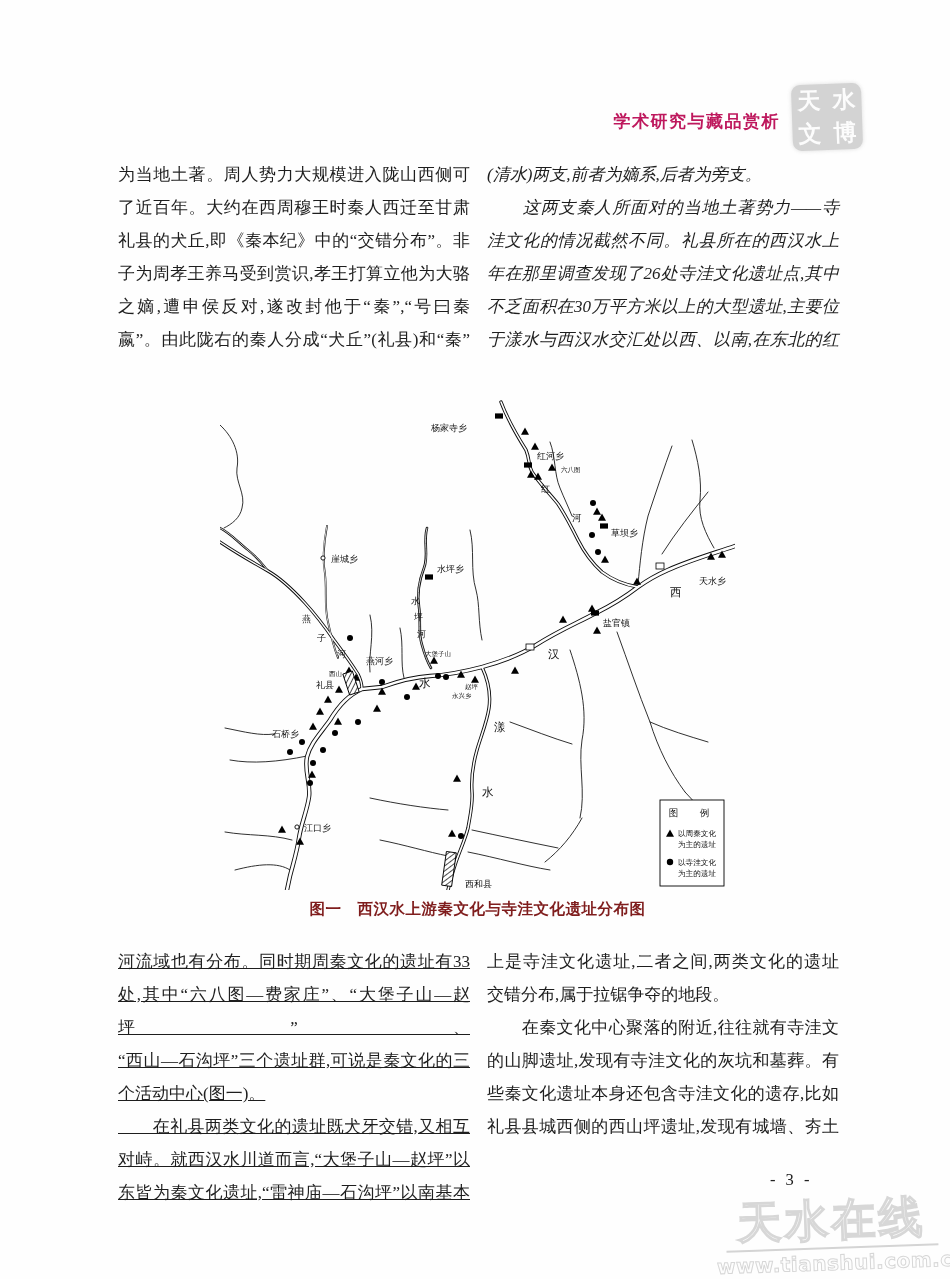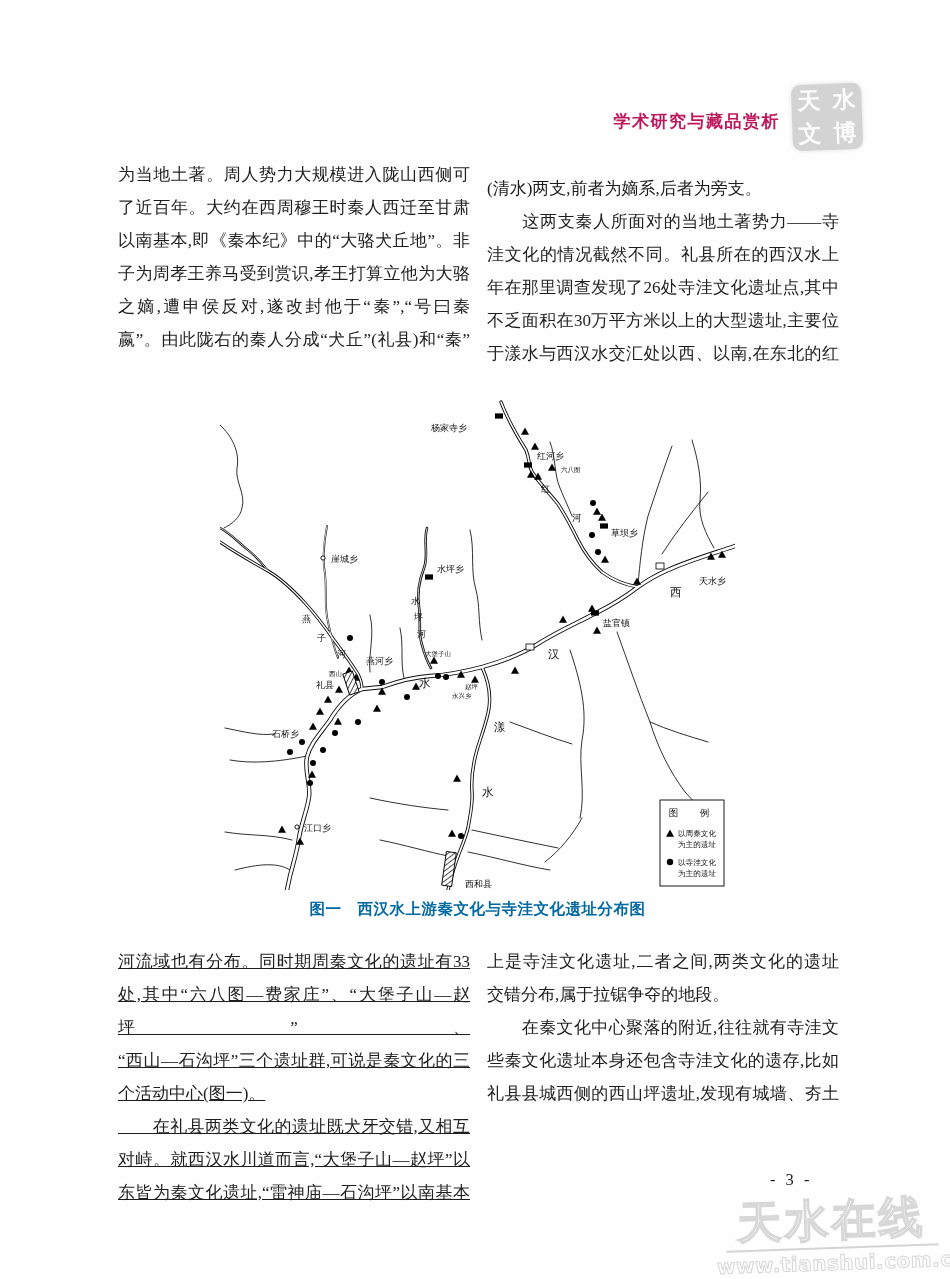--- a/index.html
+++ b/index.html
@@ -15,30 +15,30 @@
   .seal{
     position:absolute;left:792px;top:84px;width:70px;height:66px;
     background:#c3c3c3;opacity:.72;border-radius:9px;transform:rotate(-2deg);
     display:grid;grid-template-columns:1fr 1fr;align-items:center;justify-items:center;
     font-weight:bold;color:#fcfcfc;font-size:23px;line-height:1;
     box-shadow:0 0 4px #cfcfcf;
   }
   .seal span{display:block;}
   .textcol{position:absolute;width:352px;font-size:17px;line-height:33px;}
   .tc-tl{left:118px;top:158px;}
-  .tc-tr{left:487px;top:172px;}
+  .tc-tr{left:487px;top:158px;font-style:italic;}
   .tc-bl{left:118px;top:945px;text-decoration:underline;}
   .tc-br{left:487px;top:945px;}
   .tl{white-space:nowrap;text-align:left;}
   .tl.fill{white-space:normal;text-align:justify;text-align-last:justify;}
   figure.mapfig{position:absolute;left:220px;top:400px;width:515px;height:530px;margin:0;}
   figure.mapfig svg{display:block;}
   figcaption{
     margin-top:9px;text-align:center;font-weight:bold;font-size:15.5px;
-    letter-spacing:.5px;color:#0369a1;
+    letter-spacing:.5px;color:#7f1d1d;
   }
   .page-number{position:absolute;left:770px;top:1170px;font-size:16.5px;letter-spacing:3px;color:#222;}
   .watermark{
     position:absolute;right:2px;bottom:4px;width:232px;text-align:center;
     transform:rotate(-2deg);pointer-events:none;
   }
   .wm-title{
     font-family:"DejaVu Sans","Liberation Sans",sans-serif;font-weight:bold;
     font-size:44px;letter-spacing:3px;color:#fdfdfd;
     -webkit-text-stroke:1.3px #d7d7d7;line-height:1.15;
@@ -65,21 +65,21 @@
   <div class="seal">
     <span>天</span>
     <span>水</span>
     <span>文</span>
     <span>博</span>
   </div>
 
   <div class="textcol tc-tl" id="col-top_left">
       <div class="tl fill">为当地土著。周人势力大规模进入陇山西侧可</div>
       <div class="tl fill">了近百年。大约在西周穆王时秦人西迁至甘肃</div>
-      <div class="tl fill">以南基本,即《秦本纪》中的“大骆犬丘地”。非</div>
+      <div class="tl fill">礼县的犬丘,即《秦本纪》中的“交错分布”。非</div>
       <div class="tl fill">子为周孝王养马受到赏识,孝王打算立他为大骆</div>
       <div class="tl fill">之嫡,遭申侯反对,遂改封他于“秦”,“号曰秦</div>
       <div class="tl fill">嬴”。由此陇右的秦人分成“犬丘”(礼县)和“秦”</div>
     </div>
   <div class="textcol tc-tr" id="col-top_right">
       <div class="tl">(清水)两支,前者为嫡系,后者为旁支。</div>
       <div class="tl fill">　　这两支秦人所面对的当地土著势力——寺</div>
       <div class="tl fill">洼文化的情况截然不同。礼县所在的西汉水上</div>
       <div class="tl fill">年在那里调查发现了26处寺洼文化遗址点,其中</div>
       <div class="tl fill">不乏面积在30万平方米以上的大型遗址,主要位</div>
@@ -91,20 +91,21 @@
       <div class="tl fill">“西山—石沟坪”三个遗址群,可说是秦文化的三</div>
       <div class="tl">个活动中心(图一)。</div>
       <div class="tl fill">　　在礼县两类文化的遗址既犬牙交错,又相互</div>
       <div class="tl fill">对峙。就西汉水川道而言,“大堡子山—赵坪”以</div>
       <div class="tl fill">东皆为秦文化遗址,“雷神庙—石沟坪”以南基本</div>
     </div>
   <div class="textcol tc-br" id="col-bottom_right">
       <div class="tl fill">上是寺洼文化遗址,二者之间,两类文化的遗址</div>
       <div class="tl">交错分布,属于拉锯争夺的地段。</div>
       <div class="tl fill">　　在秦文化中心聚落的附近,往往就有寺洼文</div>
+      <div class="tl fill">的山脚遗址,发现有寺洼文化的灰坑和墓葬。有</div>
       <div class="tl fill">些秦文化遗址本身还包含寺洼文化的遗存,比如</div>
       <div class="tl fill">礼县县城西侧的西山坪遗址,发现有城墙、夯土</div>
     </div>
 
   <figure class="mapfig">
     <svg id="map-svg" width="515" height="490" viewBox="0 0 515 490" xmlns="http://www.w3.org/2000/svg">
       <defs>
         <pattern id="hatch" width="4" height="4" patternUnits="userSpaceOnUse" patternTransform="rotate(45)">
           <rect width="4" height="4" fill="#fff"></rect>
           <line x1="0" y1="0" x2="0" y2="4" stroke="#000" stroke-width="1.4"></line>

